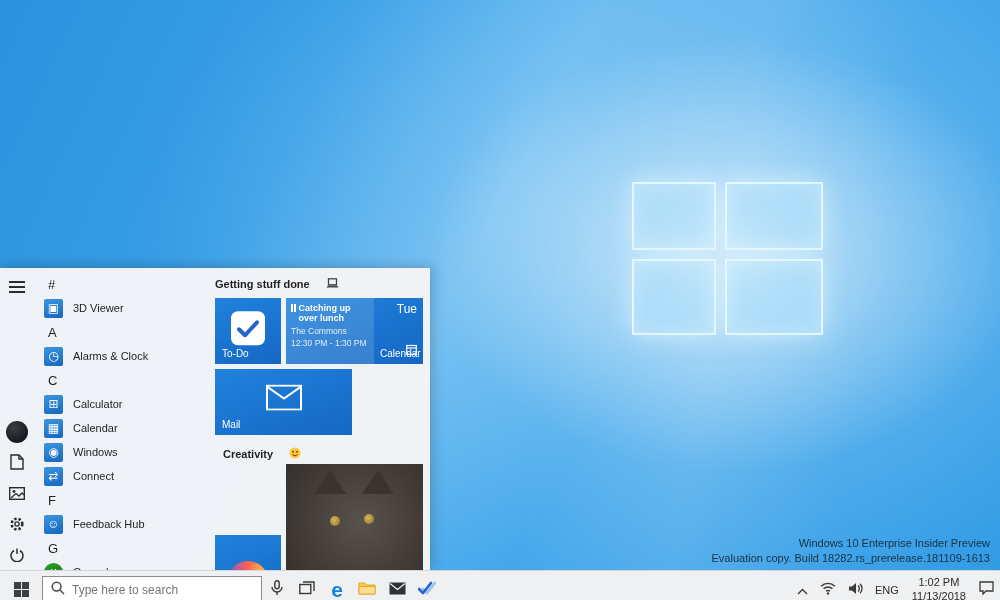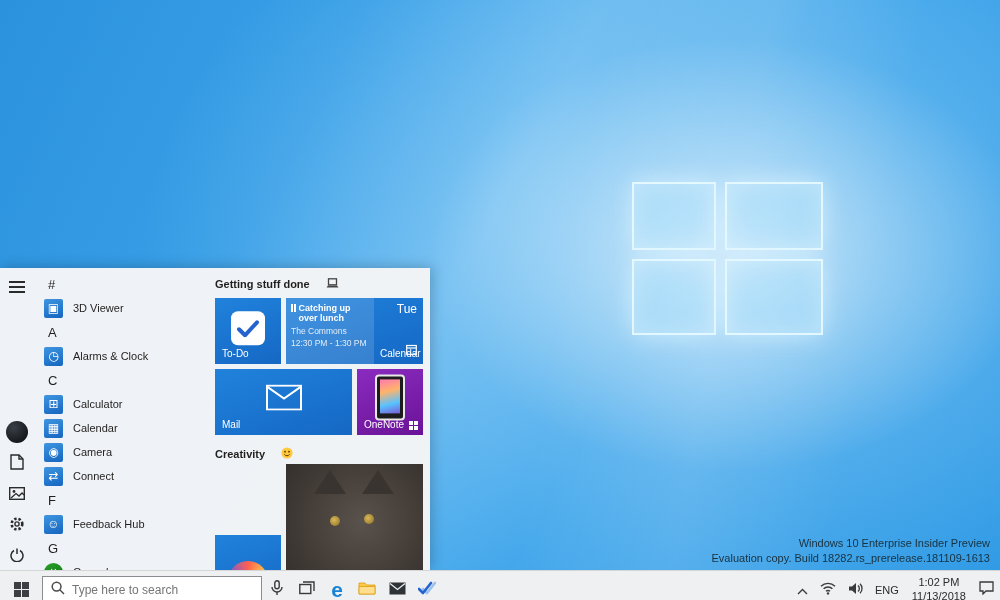--- a/index.html
+++ b/index.html
@@ -189,21 +189,21 @@
       <div class="app-item">
         <span class="app-ico">⊞</span>
         <span>Calculator</span>
       </div>
       <div class="app-item">
         <span class="app-ico">▦</span>
         <span>Calendar</span>
       </div>
       <div class="app-item">
         <span class="app-ico">◉</span>
-        <span>Camera</span>
+        <span>Windows</span>
       </div>
       <div class="app-item">
         <span class="app-ico">⇄</span>
         <span>Connect</span>
       </div>
 
       <div class="app-letter">F</div>
       <div class="app-item">
         <span class="app-ico">☺</span>
         <span>Feedback Hub</span>
@@ -264,34 +264,22 @@
       <div class="tile" style="left:3px; top:101px; width:137px; height:66px;">
         <span style="position:absolute; left:50%; top:50%; transform:translate(-50%,-58%);">
           <svg width="36" height="26" viewBox="0 0 36 26">
               <rect x="1" y="1" width="34" height="24" fill="none" stroke="#fff" stroke-width="2"></rect>
               <polyline points="1,2 18,14 35,2" fill="none" stroke="#fff" stroke-width="2"></polyline>
             </svg>
         </span>
         <div class="tile-label">Mail</div>
       </div>
 
-      <div class="tile tile-onenote" style="left:145px; top:101px; width:66px; height:66px;">
-        <div class="phone">
-          <div class="phone-screen"></div>
-        </div>
-        <div class="tile-label">OneNote</div>
-        <span class="win-badge">
-            <i></i>
-            <i></i>
-            <i></i>
-            <i></i>
-          </span>
-      </div>
-
-      <div class="tiles-header" style="left:3px; top:178px;">
+
+      <div class="tiles-header" style="left:11px; top:178px;">
         <span>Creativity</span>
         <span>
           <svg width="12" height="12" viewBox="0 0 12 12">
               <circle cx="6" cy="6" r="5.6" fill="#ffc83d"></circle>
               <circle cx="4" cy="4.7" r="0.9" fill="#5a3d00"></circle>
               <circle cx="8" cy="4.7" r="0.9" fill="#5a3d00"></circle>
               <path d="M3.4 7.3 A3 3 0 0 0 8.6 7.3" fill="none" stroke="#5a3d00" stroke-width="1"></path>
             </svg>
         </span>
       </div>

